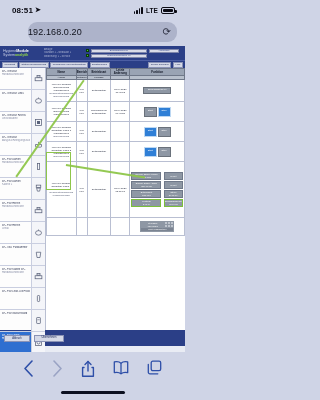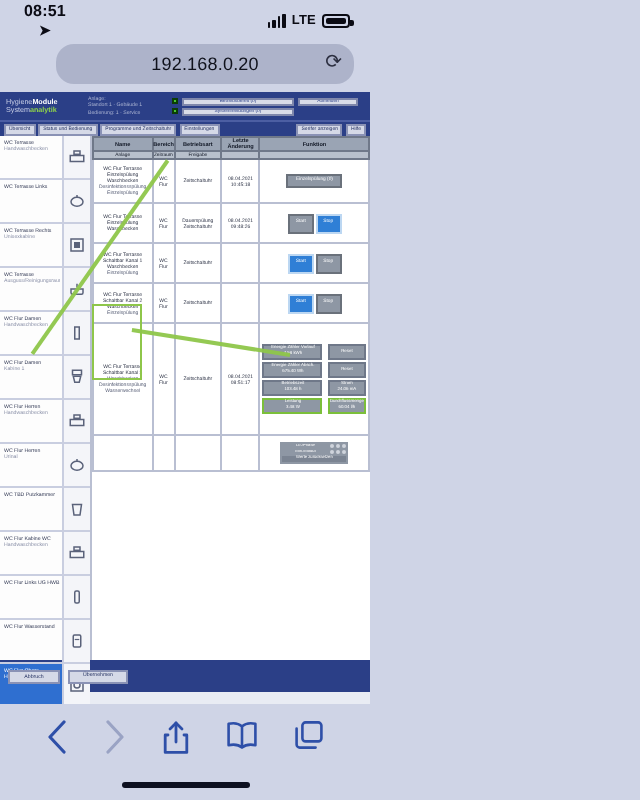--- a/index.html
+++ b/index.html
@@ -13,39 +13,39 @@
   
   .statusbar {
     height:20px; width:185px;
     display:flex; align-items:center; justify-content:space-between;
     padding:0 10px 0 12px;
     background:#cfd4e6;
     color:#0b0b14;
     font-size:8px; font-weight:bold;
     letter-spacing:.1px;
   }
-  .sb-left { display:flex; align-items:center; gap:2px;flex-direction:column; }
+  .sb-left { display:flex; align-items:center; gap:2px; }
   .sb-right { display:flex; align-items:center; gap:3px; }
   .loc-arrow { font-size:7px; transform:translateY(-.5px); }
   .signal { display:inline-flex; align-items:flex-end; gap:1px; height:7px; }
   .signal i { width:1.6px; background:#0b0b14; border-radius:.4px; display:block; }
   .signal i:nth-child(1){height:2.5px}
   .signal i:nth-child(2){height:4px}
   .signal i:nth-child(3){height:5.5px}
   .signal i:nth-child(4){height:7px}
   .lte { font-size:6.5px; font-weight:bold; }
   .batt { width:14px; height:7px; border:1px solid #0b0b14; border-radius:2px; position:relative; padding:1px; }
   .batt::after { content:""; position:absolute; right:-2.5px; top:2px; width:1.3px; height:3px; background:#0b0b14; border-radius:0 1px 1px 0; }
   .batt b { display:block; height:100%; background:#0b0b14; border-radius:1px; }
 
   
   .urlbar-wrap { height:26px; width:185px; background:#cfd4e6; padding:2px 8px 4px; }
   .urlbar {
     height:20px; border-radius:9px; background:#adb3ca;
-    display:flex; align-items:center; justify-content:center;
+    display:flex; align-items:center; 
     position:relative;
     margin-left:20px;
   }
   .urlbar .url { font-size:9px; color:#10121c; letter-spacing:.1px; }
   .reload { position:absolute; right:6px; font-size:10px; color:#2c2f40; line-height:1; }
 
   
   .page {
     position:relative;
     width:185px; height:306px;

